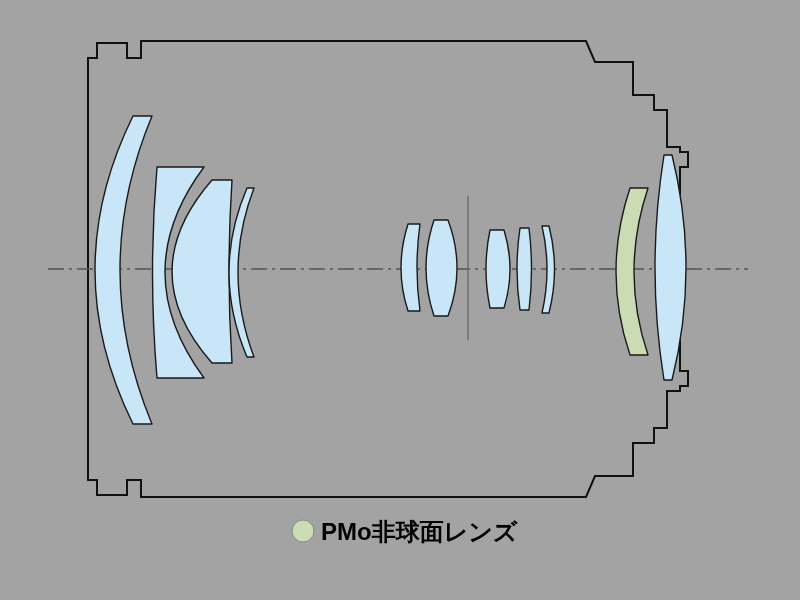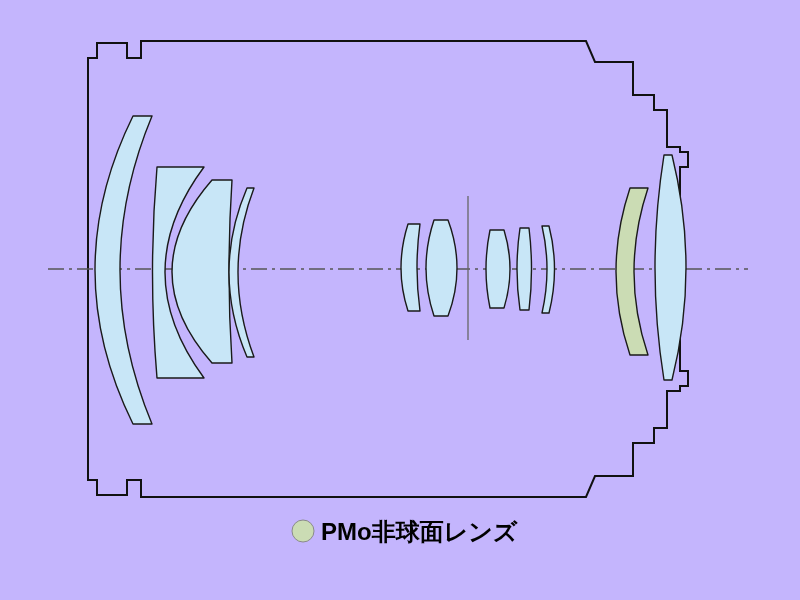--- a/index.html
+++ b/index.html
@@ -5,21 +5,21 @@
   html, body {
     margin: 0;
     padding: 0;
     background: #ffffff;
     font-family: "Liberation Sans", sans-serif;
   }
   .stage {
     position: relative;
     width: 800px;
     height: 600px;
-    background: #c4b5fd;
+    background: #a3a3a3;
     overflow: hidden;
   }
   svg { display: block; }
   .barrel {
     fill: none;
     stroke: #111111;
     stroke-width: 2;
     stroke-linejoin: miter;
   }
   .axis {

